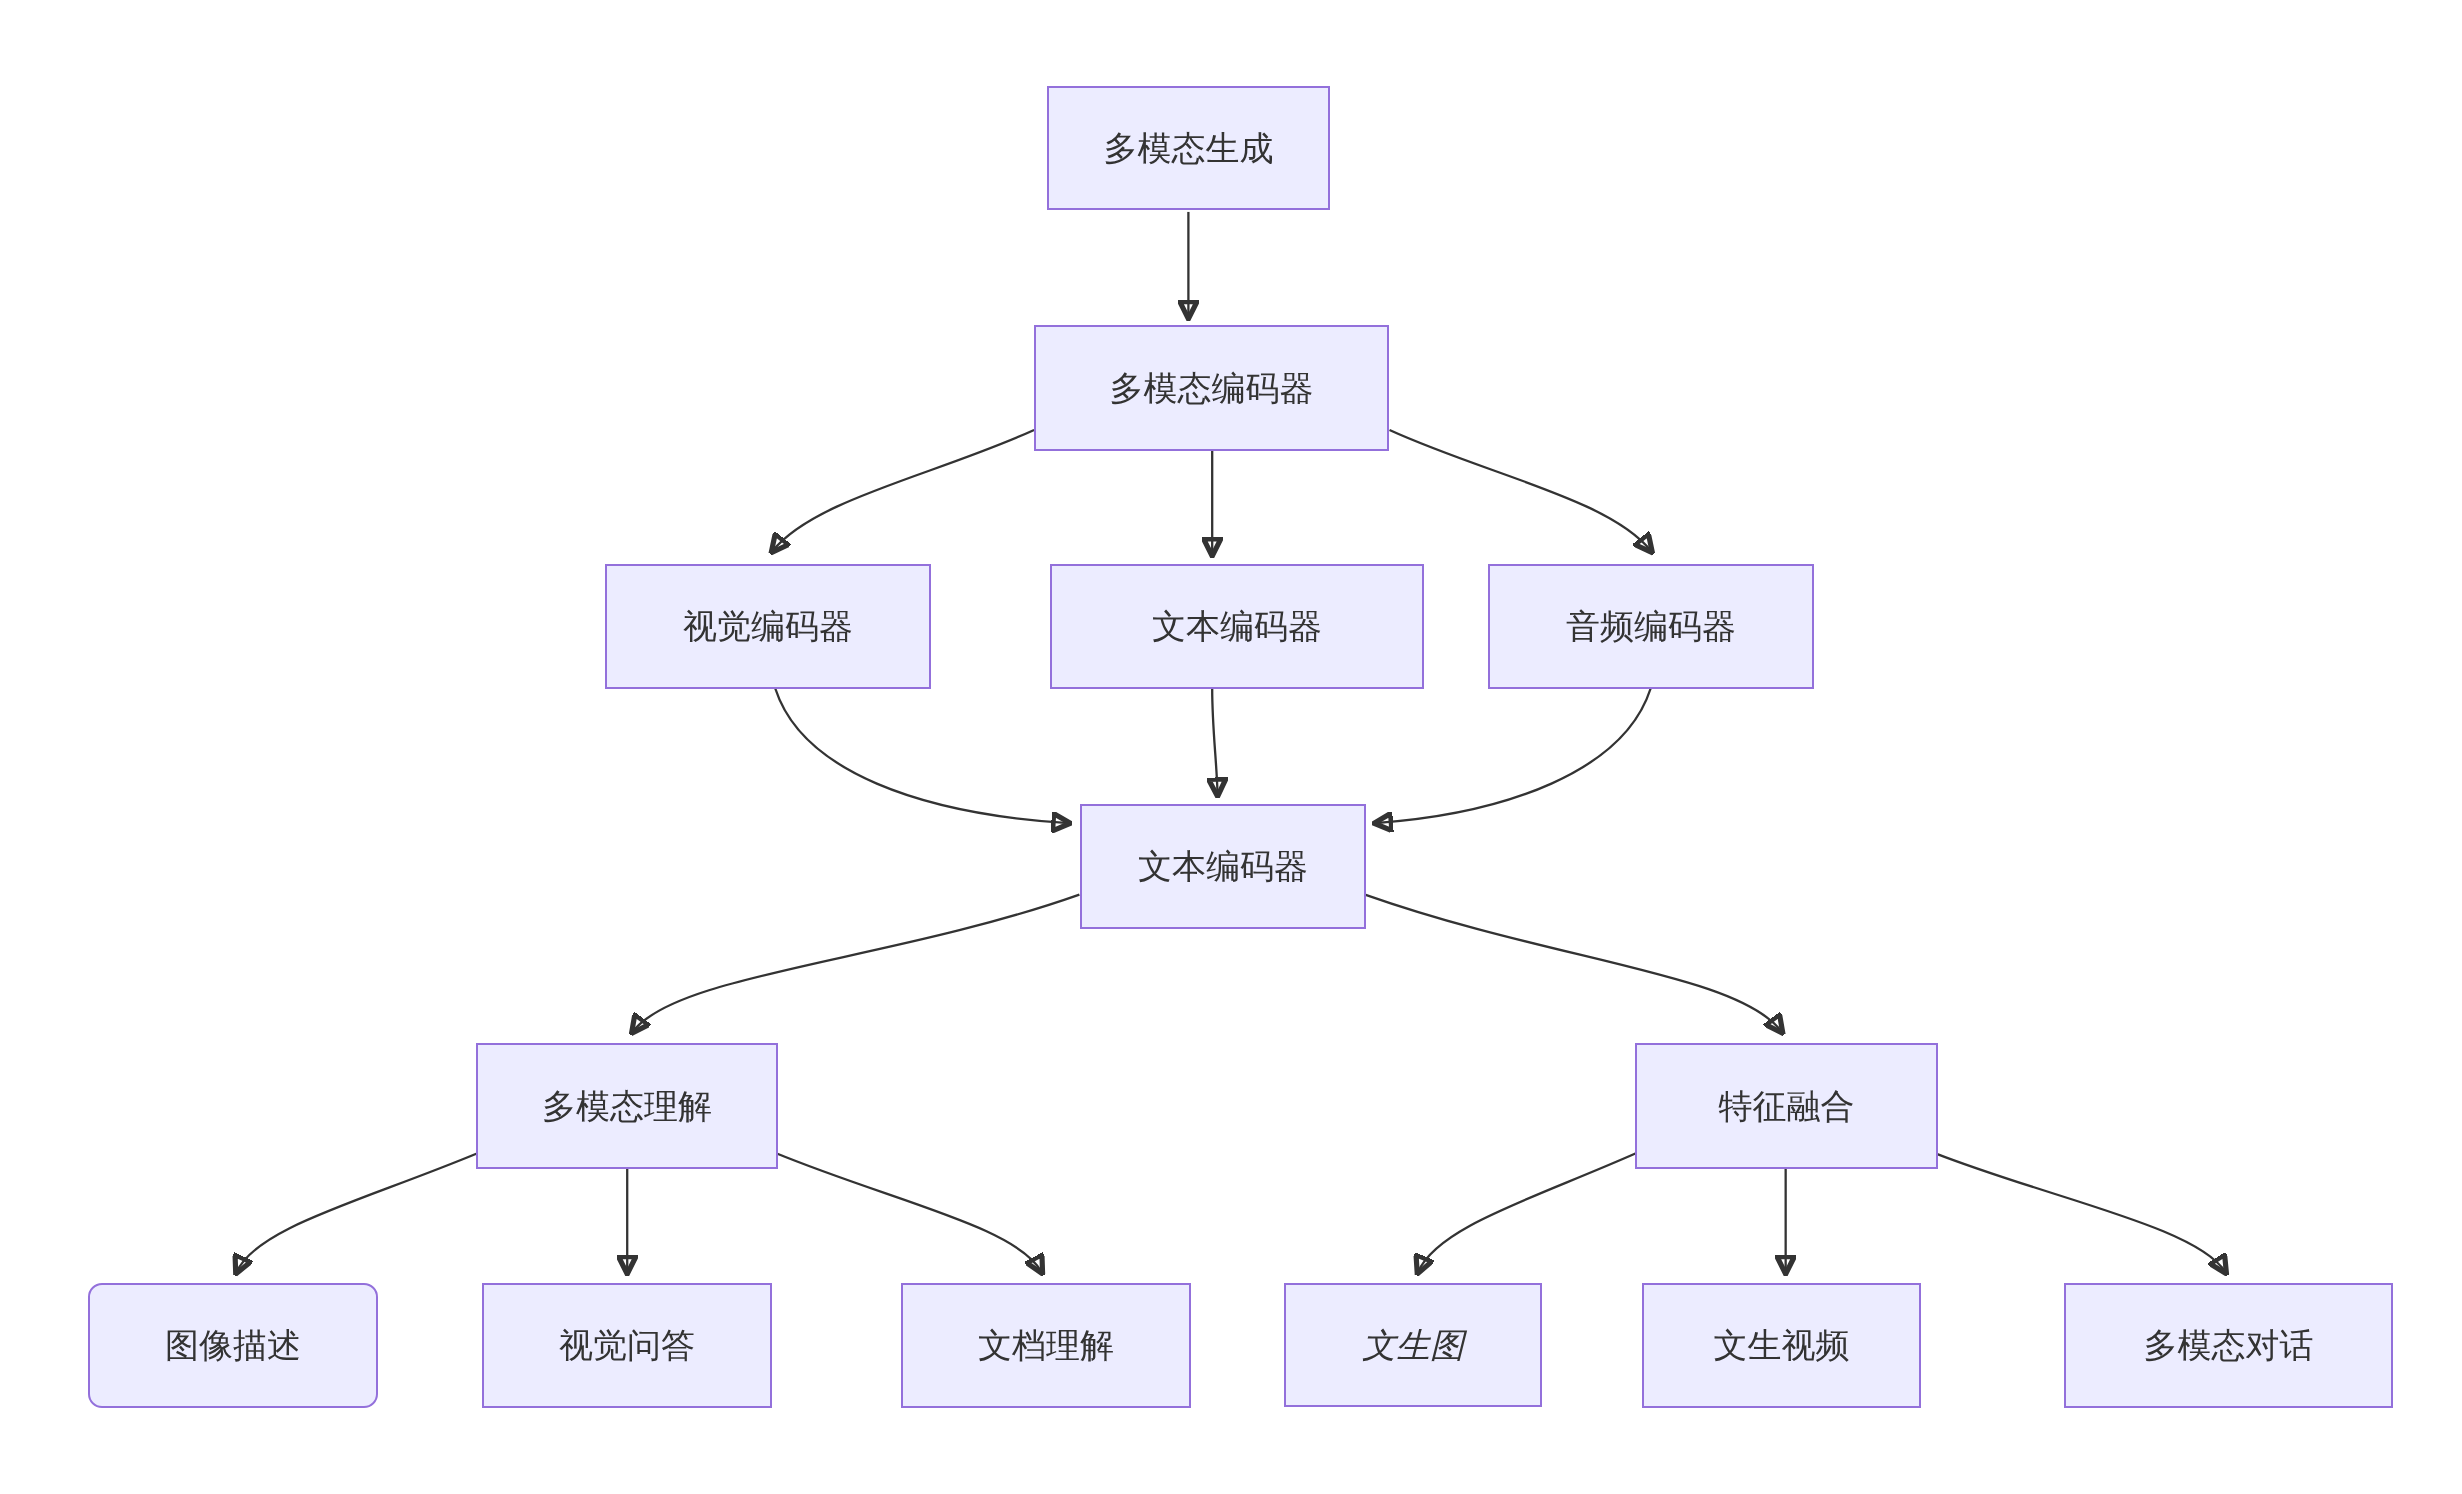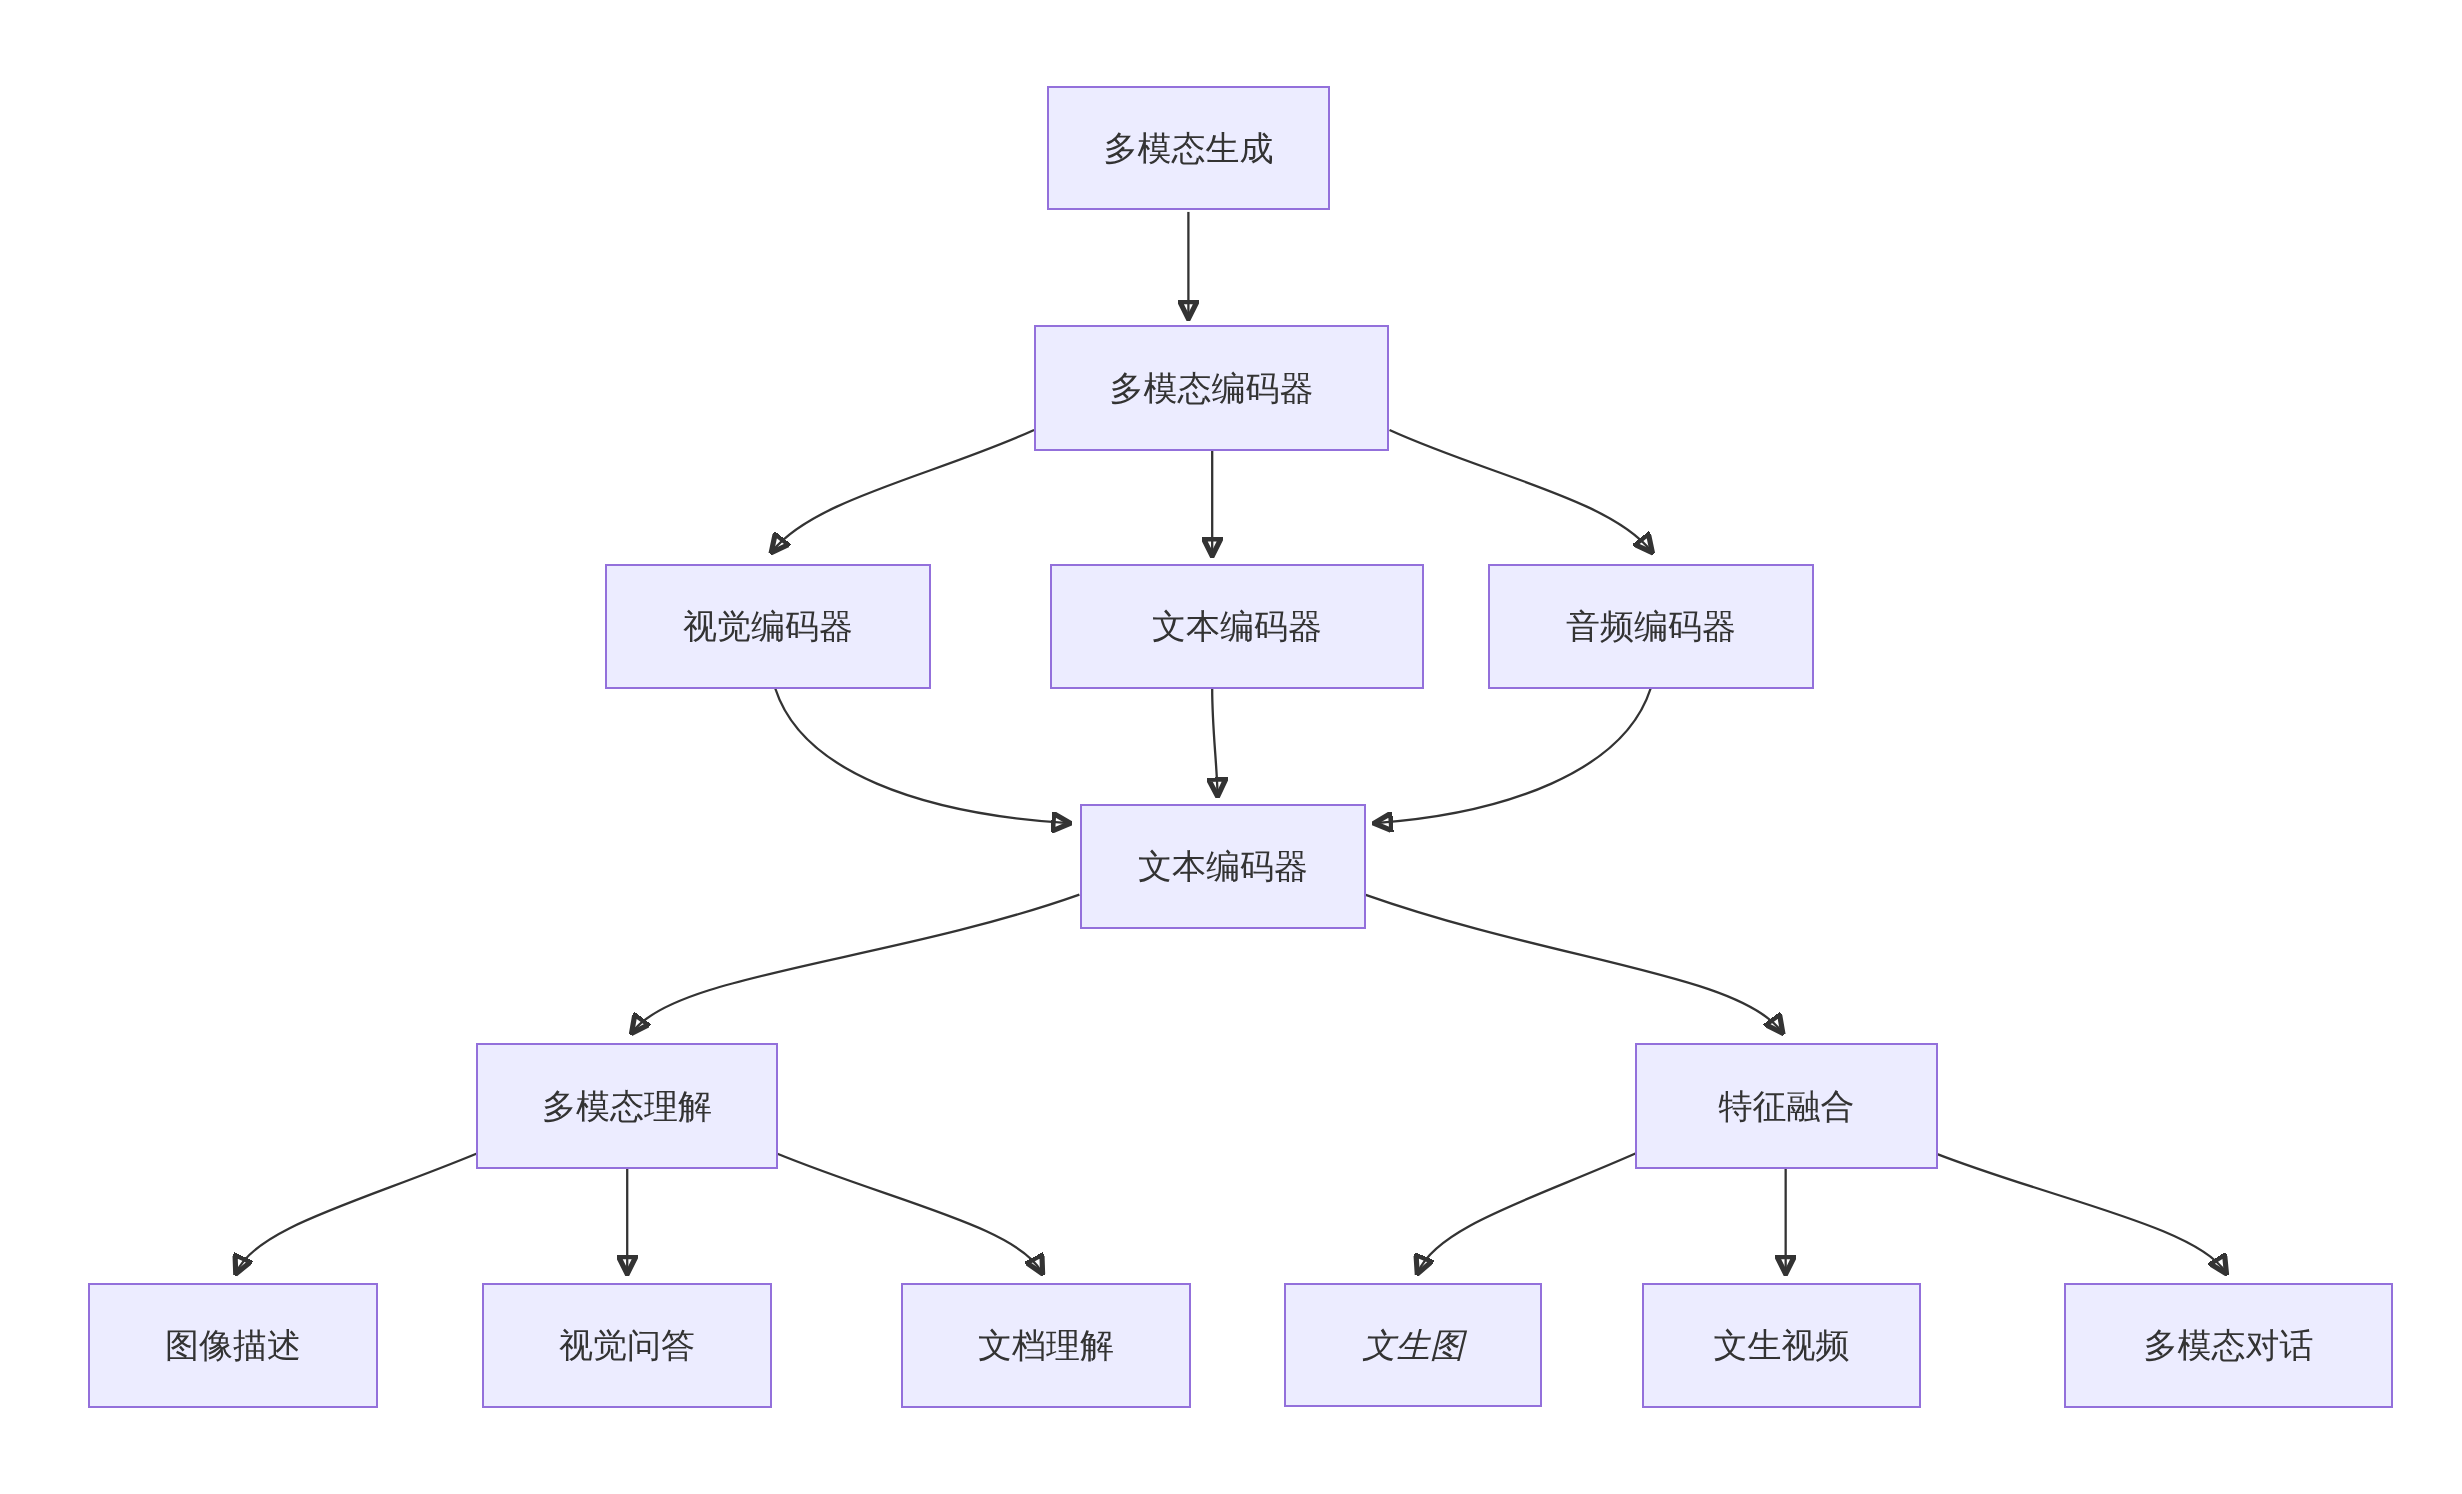--- a/index.html
+++ b/index.html
@@ -97,21 +97,21 @@
   </div>
 
   <div class="node" style="left:476px;top:1043px;width:302px;height:126px;">
     <span>多模态理解</span>
   </div>
 
   <div class="node" style="left:1635px;top:1043px;width:303px;height:126px;">
     <span>特征融合</span>
   </div>
 
-  <div class="node" style="left:88px;top:1283px;width:290px;height:125px;">
+  <div class="node" style="left:88px;top:1283px;width:290px;height:125px;border-radius:14px;">
     <span>图像描述</span>
   </div>
 
   <div class="node" style="left:482px;top:1283px;width:290px;height:125px;">
     <span>视觉问答</span>
   </div>
 
   <div class="node" style="left:901px;top:1283px;width:290px;height:125px;">
     <span>文档理解</span>
   </div>

